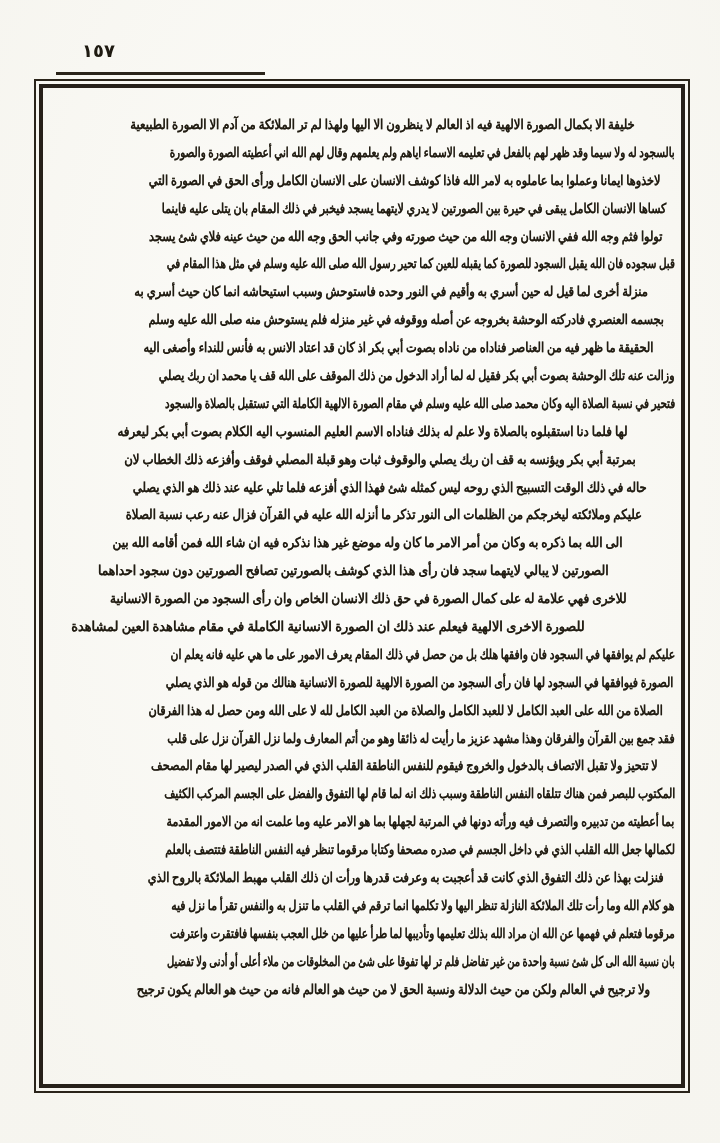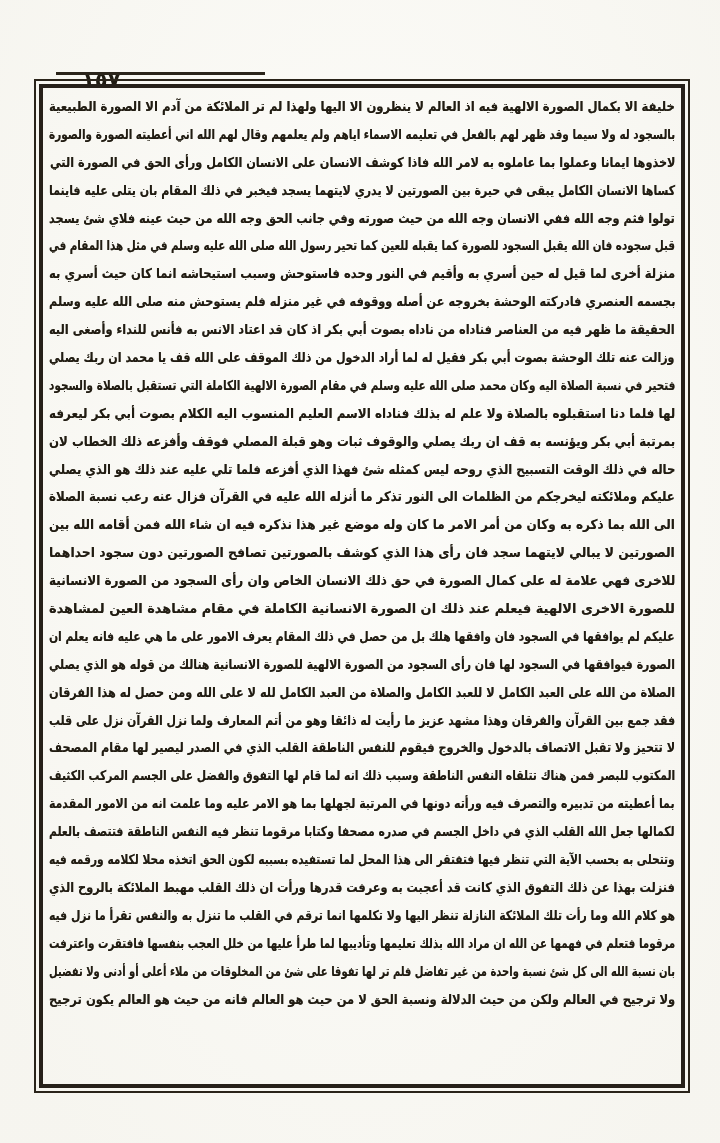--- a/index.html
+++ b/index.html
@@ -18,25 +18,24 @@
     position: absolute;
     inset: 0;
     background:
       radial-gradient(ellipse at 50% 40%, rgba(255,255,255,0.5), rgba(0,0,0,0.02) 90%),
       #fbfaf4;
   }
   .pagenum {
     position: absolute;
     left: 82px;
     top: 40px;
-    font-size: 21px;
+    font-size: 18px;
     font-weight: bold;
     color: #1e1a11;
     letter-spacing: 3px;
-    margin-top: 28px;
   }
   .pagenum-rule {
     position: absolute;
     left: 56px;
     top: 72px;
     width: 209px;
     height: 3px;
     background: #2a241a;
   }
   .frame-outer {
@@ -49,23 +48,24 @@
     box-sizing: border-box;
   }
   .frame-inner {
     position: absolute;
     inset: 3px;
     border: 4px solid #262019;
   }
   .textblock {
     position: absolute;
     inset: 0;
-    padding: 4px 6px;
+    padding: 22px 6px;
     direction: rtl;
-    text-align: center;
+    text-align: left;
+    font-family: Liberation Serif, serif;
   }
   .line {
     height: 27.9px;
     line-height: 27.9px;
     white-space: nowrap;
     overflow: visible;
   }
   .li {
     display: inline-block;
     white-space: nowrap;
@@ -108,21 +108,20 @@
           <div class="line"><span class="li" style="transform: scaleX(0.894286);">للاخرى فهي علامة له على كمال الصورة في حق ذلك الانسان الخاص وان رأى السجود من الصورة الانسانية</span></div>
           <div class="line"><span class="li" style="transform: scaleX(0.958652);">للصورة الاخرى الالهية فيعلم عند ذلك ان الصورة الانسانية الكاملة في مقام مشاهدة العين لمشاهدة</span></div>
           <div class="line"><span class="li" style="transform: scaleX(0.799489);">عليكم لم يوافقها في السجود فان وافقها هلك بل من حصل في ذلك المقام يعرف الامور على ما هي عليه فانه يعلم ان</span></div>
           <div class="line"><span class="li" style="transform: scaleX(0.812987);">الصورة فيوافقها في السجود لها فان رأى السجود من الصورة الالهية للصورة الانسانية هنالك من قوله هو الذي يصلي</span></div>
           <div class="line"><span class="li" style="transform: scaleX(0.838019);">الصلاة من الله على العبد الكامل لا للعبد الكامل والصلاة من العبد الكامل لله لا على الله ومن حصل له هذا الفرقان</span></div>
           <div class="line"><span class="li" style="transform: scaleX(0.810881);">فقد جمع بين القرآن والفرقان وهذا مشهد عزيز ما رأيت له ذائقا وهو من أتم المعارف ولما نزل القرآن نزل على قلب</span></div>
           <div class="line"><span class="li" style="transform: scaleX(0.832447);">لا تتحيز ولا تقبل الاتصاف بالدخول والخروج فيقوم للنفس الناطقة القلب الذي في الصدر ليصير لها مقام المصحف</span></div>
           <div class="line"><span class="li" style="transform: scaleX(0.799489);">المكتوب للبصر فمن هناك تتلقاه النفس الناطقة وسبب ذلك انه لما قام لها التفوق والفضل على الجسم المركب الكثيف</span></div>
           <div class="line"><span class="li" style="transform: scaleX(0.811933);">بما أعطيته من تدبيره والتصرف فيه ورأته دونها في المرتبة لجهلها بما هو الامر عليه وما علمت انه من الامور المقدمة</span></div>
           <div class="line"><span class="li" style="transform: scaleX(0.802564);">لكمالها جعل الله القلب الذي في داخل الجسم في صدره مصحفا وكتابا مرقوما تنظر فيه النفس الناطقة فتتصف بالعلم</span></div>
-          <div class="line"><span class="li" style="transform: scaleX(0.788413);">وتتحلى به بحسب الآية التي تنظر فيها فتفتقر الى هذا المحل لما تستفيده بسببه لكون الحق اتخذه محلا لكلامه ورقمه فيه</span></div>
           <div class="line"><span class="li" style="transform: scaleX(0.839142);">فنزلت بهذا عن ذلك التفوق الذي كانت قد أعجبت به وعرفت قدرها ورأت ان ذلك القلب مهبط الملائكة بالروح الذي</span></div>
           <div class="line"><span class="li" style="transform: scaleX(0.804627);">هو كلام الله وما رأت تلك الملائكة النازلة تنظر اليها ولا تكلمها انما ترقم في القلب ما تنزل به والنفس تقرأ ما نزل فيه</span></div>
           <div class="line"><span class="li" style="transform: scaleX(0.765281);">مرقوما فتعلم في فهمها عن الله ان مراد الله بذلك تعليمها وتأديبها لما طرأ عليها من خلل العجب بنفسها فافتقرت واعترفت</span></div>
           <div class="line"><span class="li" style="transform: scaleX(0.737338);">بان نسبة الله الى كل شئ نسبة واحدة من غير تفاضل فلم تر لها تفوقا على شئ من المخلوقات من ملاء أعلى أو أدنى ولا تفضيل</span></div>
           <div class="line"><span class="li" style="transform: scaleX(0.854025);">ولا ترجيح في العالم ولكن من حيث الدلالة ونسبة الحق لا من حيث هو العالم فانه من حيث هو العالم يكون ترجيح</span></div>
         </div>
     </div>
   </div>
 
 </div>

